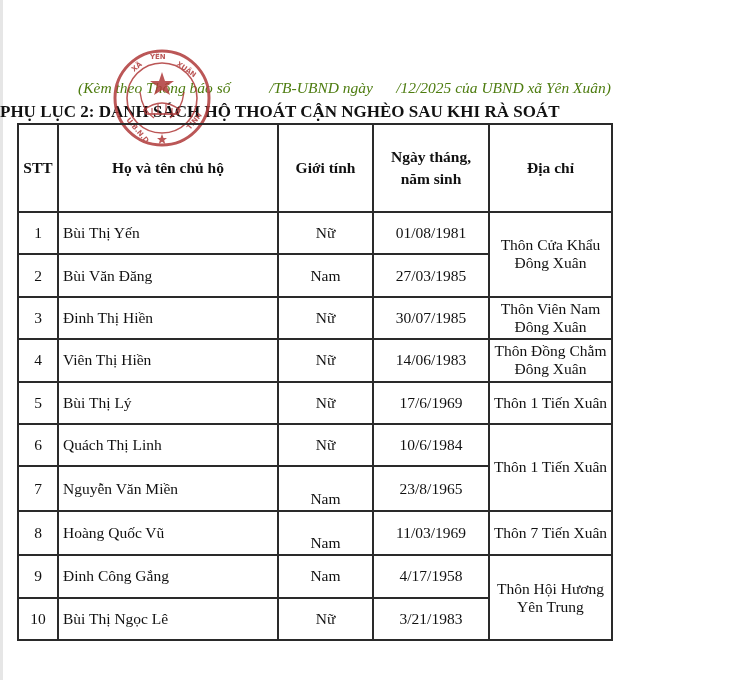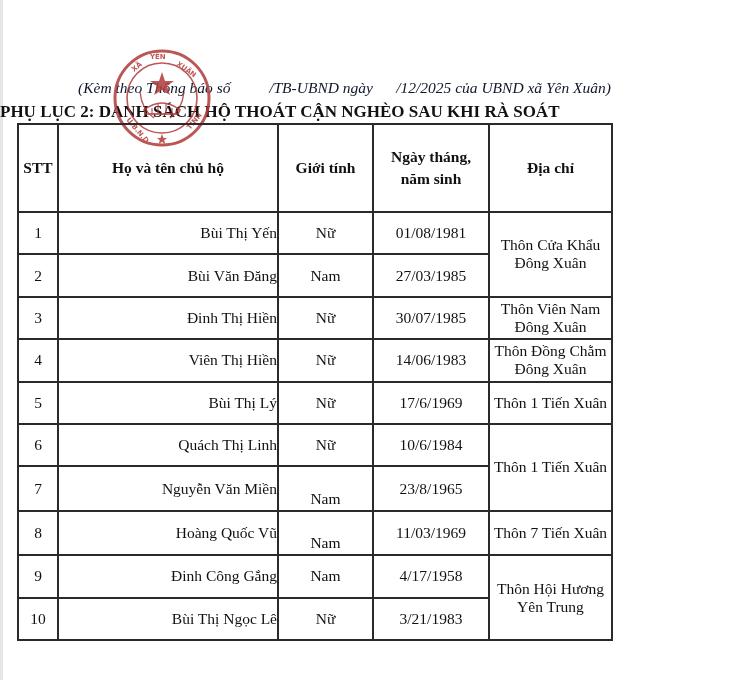--- a/index.html
+++ b/index.html
@@ -6,36 +6,36 @@
   body {
     width: 740px; height: 680px; background: #ffffff; position: relative; overflow: hidden;
     font-family: "Liberation Serif", "DejaVu Serif", serif; color: #111;
   }
   .left-edge { position: absolute; left: 0; top: 0; width: 3px; height: 680px; background: #e6e6e6; }
   .title {
     position: absolute; left: 0; width: 740px; top: 54px; text-align: left;
     font-weight: bold; font-size: 17px; letter-spacing: 0px; color: #111; margin-top: 48px;
   }
   .subtitle {
-    position: absolute; left: 78px; top: 79px; font-style: italic; font-size: 15.5px; color: #0f172a;
+    position: absolute; left: 78px; top: 79px; font-style: italic; font-size: 15.5px; color: #4d7c0f;
     white-space: pre;
   }
   .stamp {
     position: absolute; left: 112px; top: 48px; width: 100px; height: 100px; opacity: 0.85;
   }
   table.doc {
     position: absolute; left: 17px; top: 123px; width: 596px;
     border-collapse: collapse; table-layout: fixed;
   }
   table.doc td, table.doc th {
     border: 2px solid #2a2a2a; font-size: 15.5px; padding: 0;
   }
   table.doc th { font-weight: bold; height: 86px; text-align: center; line-height: 22px; }
   table.doc td { height: 40.4px; text-align: center; }
-  table.doc td.name { text-align: right; padding-left: 4px; }
+  table.doc td.name { text-align: left; padding-left: 4px; }
   .col-stt { width: 40px; }
   .col-name { width: 220px; }
   .col-gender { width: 95px; }
   .col-dob { width: 116px; }
   .bottom-align { vertical-align: bottom; padding-bottom: 2px !important; }
 </style>
 </head>
 <body>
 
 <div class="left-edge"></div>

